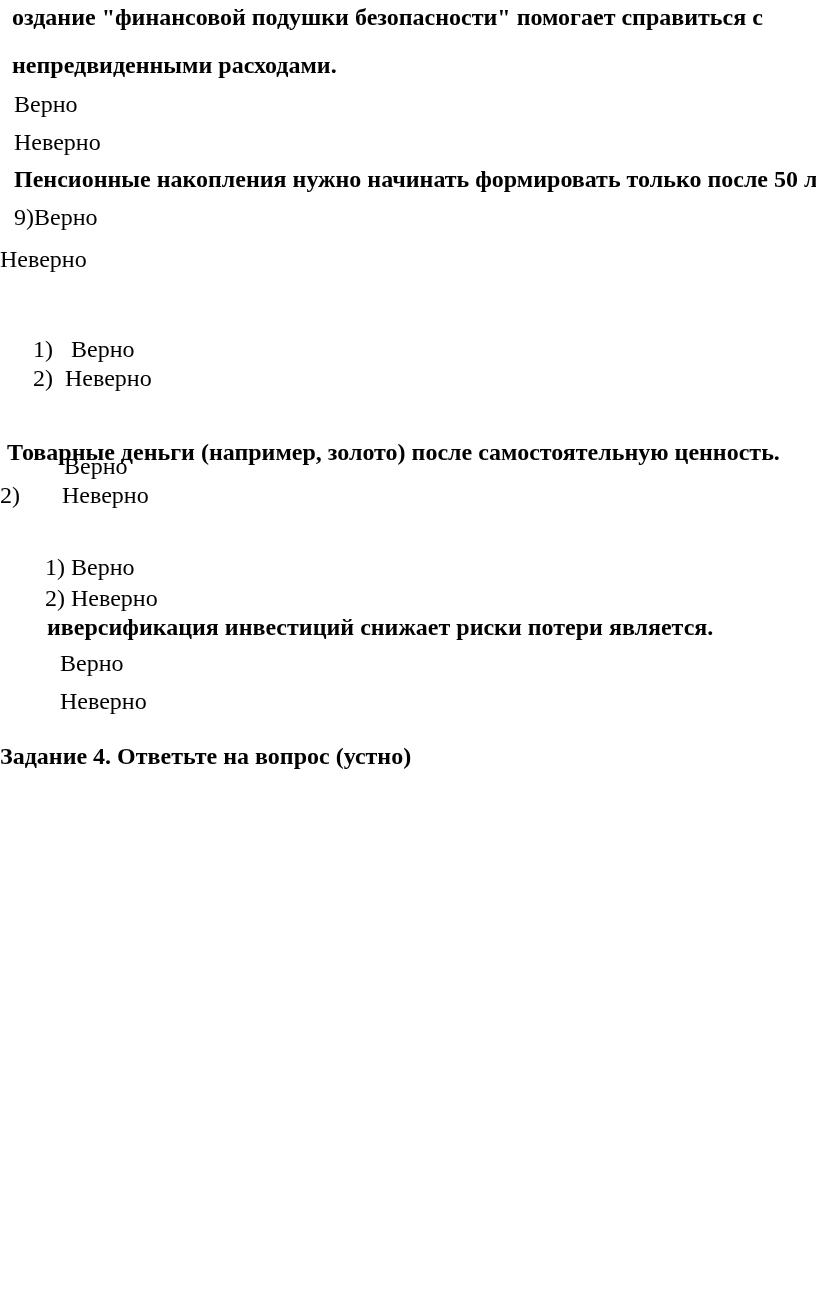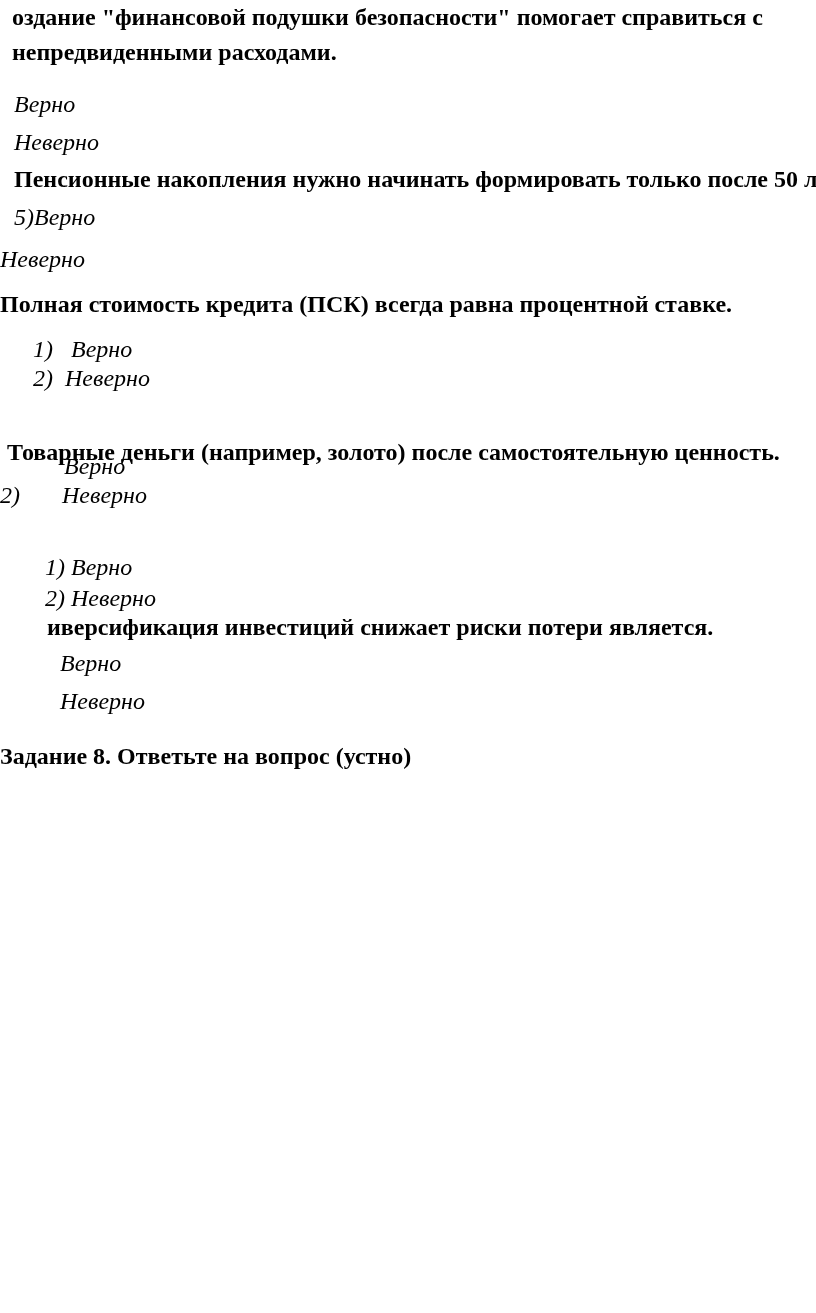--- a/index.html
+++ b/index.html
@@ -18,25 +18,25 @@
   }
   .ln {
     position: absolute;
     white-space: pre;
     font-size: 24px;
     line-height: 1.1;
     letter-spacing: 0px;
     color: #000000;
   }
   .b { font-weight: bold; }
-  .r { font-weight: normal; font-style: italic; }
+  .r { font-weight: normal; }
 
   
   .l0  { top: 4px;   left: 12px; }
-  .l1  { top: 39px;  left: 12px; }
+  .l1  { top: 52px;  left: 12px; }
   .l2  { top: 91px;  left: 14px; }
   .l3  { top: 129px; left: 14px; }
   .l4  { top: 166px; left: 14px; }
   .l5  { top: 204px; left: 14px; }
   .l6  { top: 246px; left: 0px;  }
   .l7  { top: 291px; left: 0px;  }
   .l8  { top: 336px; left: 33px; }
   .l9  { top: 365px; left: 33px; }
   .l10 { top: 439px; left: 7px;  }
   .l11 { top: 453px; left: 64px; }
@@ -54,33 +54,32 @@
 <body>
 
 <div class="page">
 
   <div class="ln b l0">оздание "финансовой подушки безопасности" помогает справиться с</div>
   <div class="ln b l1">непредвиденными расходами.</div>
   <div class="ln r l2">Верно</div>
   <div class="ln r l3">Неверно</div>
 
   <div class="ln b l4">Пенсионные накопления нужно начинать формировать только после 50 лет.</div>
-  <div class="ln r l5">5)Верно</div>
+  <div class="ln r l5">9)Верно</div>
   <div class="ln r l6">Неверно</div>
 
-  <div class="ln b l7">Полная стоимость кредита (ПСК) всегда равна процентной ставке.</div>
   <div class="ln r l8">1)   Верно</div>
   <div class="ln r l9">2)  Неверно</div>
 
   <div class="ln b l10">Товарные деньги (например, золото) после самостоятельную ценность.</div>
   <div class="ln r l11">Верно</div>
   <div class="ln r l12">2)       Неверно</div>
 
   <div class="ln r l14">1) Верно</div>
   <div class="ln r l15">2) Неверно</div>
 
   <div class="ln b l16">иверсификация инвестиций снижает риски потери является.</div>
   <div class="ln r l17">Верно</div>
   <div class="ln r l18">Неверно</div>
 
-  <div class="ln b l19">Задание 8. Ответьте на вопрос (устно)</div>
+  <div class="ln b l19">Задание 4. Ответьте на вопрос (устно)</div>
 
 </div>
 
 </body></html>

